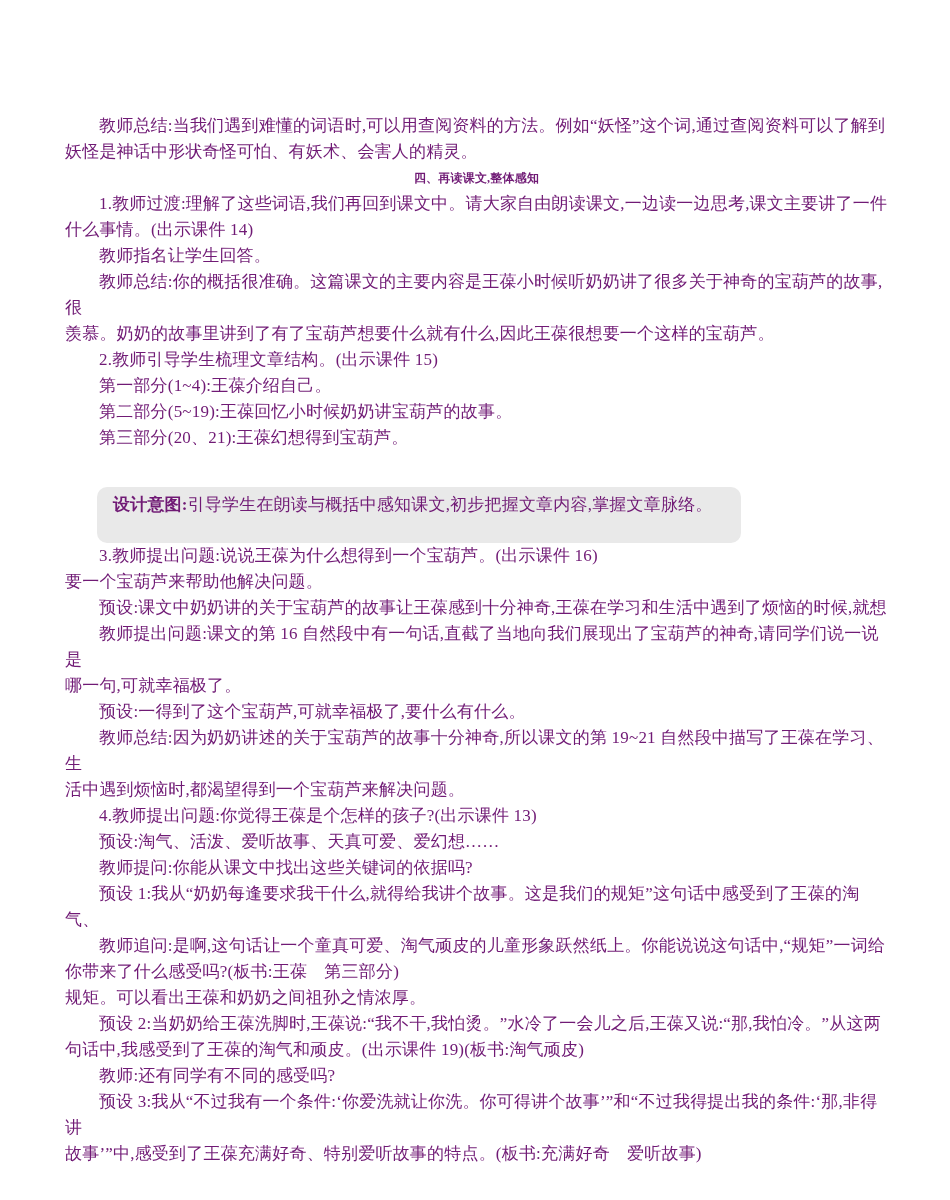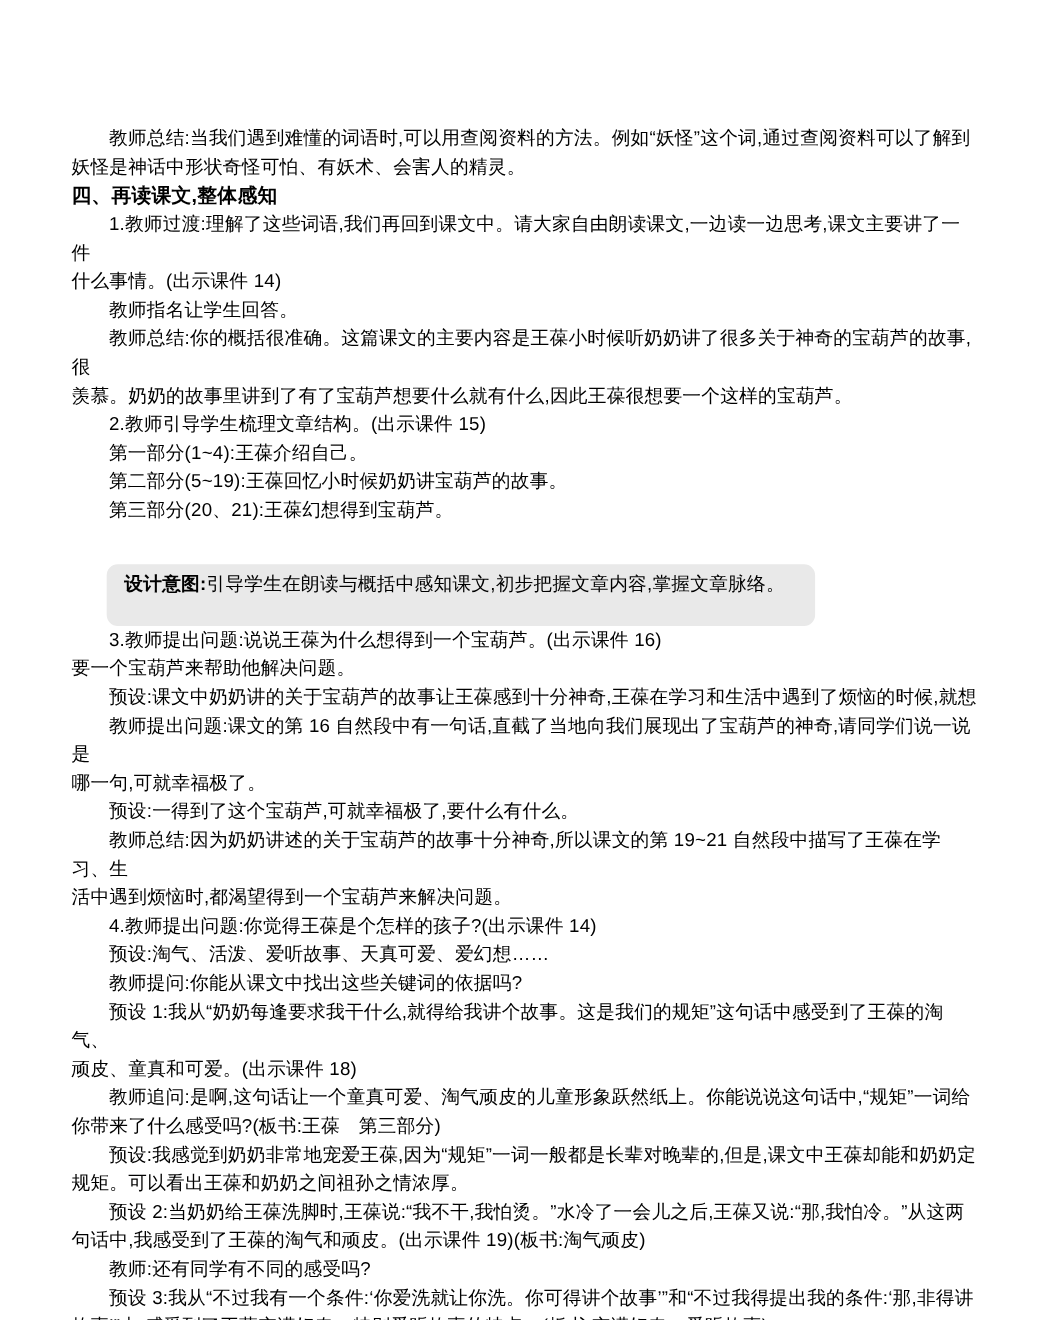--- a/index.html
+++ b/index.html
@@ -1,38 +1,38 @@
 <!DOCTYPE html>
 <html><head>
 <meta charset="utf-8">
 <style>
   html,body{margin:0;padding:0;background:#ffffff;}
   .page{
     position:relative;
     width:950px;height:1200px;
     background:#ffffff;
     overflow:hidden;
-    font-family:Liberation Sans, sans-serif;
-    color:#000000;
+    font-family:Liberation Serif, serif;
+    color:#701a75;
   }
   .content{
     position:absolute;
     left:65px;top:113px;
     width:823px;
     font-size:17px;
     line-height:26px;
     letter-spacing:0.2px;
   }
   .line{white-space:pre-wrap;}
   .line.indent{text-indent:2em;}
   .line.flush{text-indent:0;}
   .line.heading{
-    text-align:left;
+    text-align:center;
     font-weight:bold;
-    font-size:18px;
+    font-size:12px;
   }
   .design-box{
     margin:36px 16px 0 32px;
     width:610px;
     background:#e9e9e9;
     border-radius:10px;
     padding:5px 18px 25px 16px;
     line-height:26px;
   }
   .design-box .label{font-weight:bold;}
@@ -56,28 +56,26 @@
       <div class="line indent">第三部分(20、21):王葆幻想得到宝葫芦。</div>
       <div class="design-box"><span class="label">设计意图:</span><span>引导学生在朗读与概括中感知课文,初步把握文章内容,掌握文章脉络。</span></div>
       <div class="line indent">3.教师提出问题:说说王葆为什么想得到一个宝葫芦。(出示课件 16)</div>
       <div class="line flush">要一个宝葫芦来帮助他解决问题。</div>
       <div class="line indent">预设:课文中奶奶讲的关于宝葫芦的故事让王葆感到十分神奇,王葆在学习和生活中遇到了烦恼的时候,就想</div>
       <div class="line indent">教师提出问题:课文的第 16 自然段中有一句话,直截了当地向我们展现出了宝葫芦的神奇,请同学们说一说是</div>
       <div class="line flush">哪一句,可就幸福极了。</div>
       <div class="line indent">预设:一得到了这个宝葫芦,可就幸福极了,要什么有什么。</div>
       <div class="line indent">教师总结:因为奶奶讲述的关于宝葫芦的故事十分神奇,所以课文的第 19~21 自然段中描写了王葆在学习、生</div>
       <div class="line flush">活中遇到烦恼时,都渴望得到一个宝葫芦来解决问题。</div>
-      <div class="line indent">4.教师提出问题:你觉得王葆是个怎样的孩子?(出示课件 14)</div>
+      <div class="line indent">4.教师提出问题:你觉得王葆是个怎样的孩子?(出示课件 13)</div>
       <div class="line indent">预设:淘气、活泼、爱听故事、天真可爱、爱幻想……</div>
       <div class="line indent">教师提问:你能从课文中找出这些关键词的依据吗?</div>
       <div class="line indent">预设 1:我从“奶奶每逢要求我干什么,就得给我讲个故事。这是我们的规矩”这句话中感受到了王葆的淘气、</div>
-      <div class="line flush">顽皮、童真和可爱。(出示课件 18)</div>
       <div class="line indent">教师追问:是啊,这句话让一个童真可爱、淘气顽皮的儿童形象跃然纸上。你能说说这句话中,“规矩”一词给</div>
       <div class="line flush">你带来了什么感受吗?(板书:王葆　第三部分)</div>
-      <div class="line indent">预设:我感觉到奶奶非常地宠爱王葆,因为“规矩”一词一般都是长辈对晚辈的,但是,课文中王葆却能和奶奶定</div>
       <div class="line flush">规矩。可以看出王葆和奶奶之间祖孙之情浓厚。</div>
       <div class="line indent">预设 2:当奶奶给王葆洗脚时,王葆说:“我不干,我怕烫。”水冷了一会儿之后,王葆又说:“那,我怕冷。”从这两</div>
       <div class="line flush">句话中,我感受到了王葆的淘气和顽皮。(出示课件 19)(板书:淘气顽皮)</div>
       <div class="line indent">教师:还有同学有不同的感受吗?</div>
       <div class="line indent">预设 3:我从“不过我有一个条件:‘你爱洗就让你洗。你可得讲个故事’”和“不过我得提出我的条件:‘那,非得讲</div>
       <div class="line flush">故事’”中,感受到了王葆充满好奇、特别爱听故事的特点。(板书:充满好奇　爱听故事)</div>
     </div>
 </div>
 
 </body></html>

